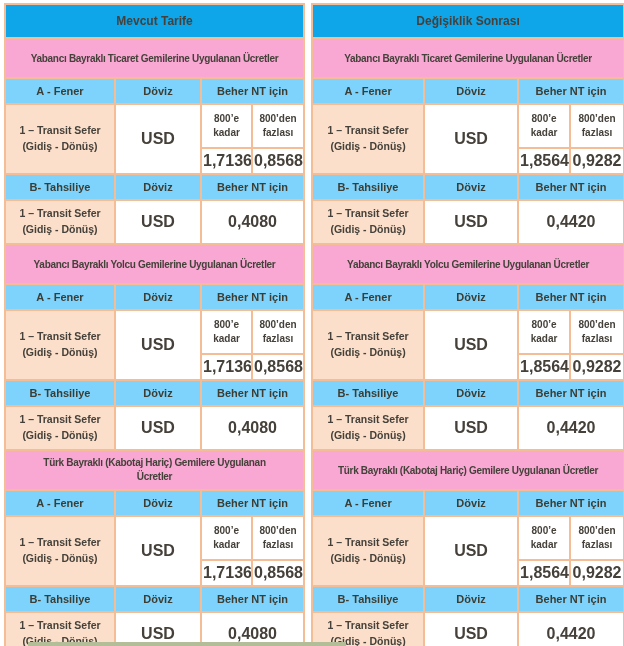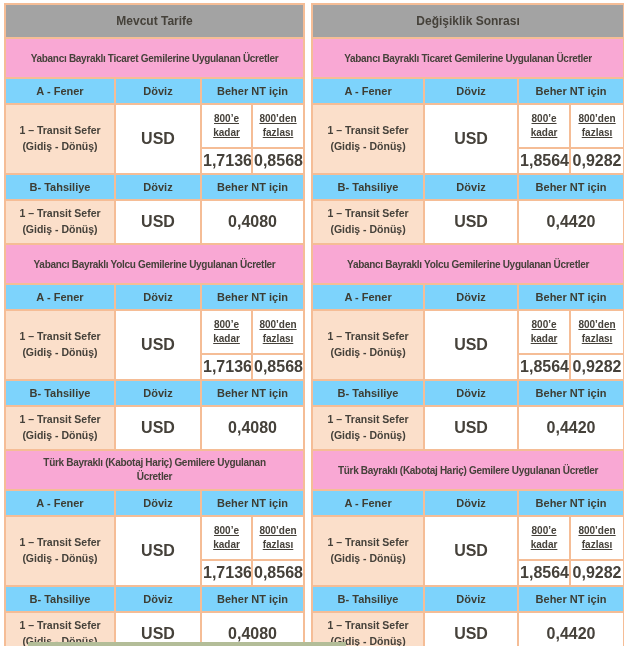--- a/index.html
+++ b/index.html
@@ -4,28 +4,28 @@
 <style>
   html,body{margin:0;padding:0;background:#ffffff;}
   .page{position:relative;width:624px;height:646px;overflow:hidden;background:#ffffff;
         font-family:"Liberation Sans",sans-serif;}
   .tables{display:flex;gap:6px;padding:3px 2px 0 4px;align-items:flex-start;}
   table.t{border-collapse:collapse;table-layout:fixed;height:637px;}
   table.t-left{width:299px;}
   table.t-right{width:312px;}
   .t td,.t th{border:2px solid #f5bd96;text-align:center;vertical-align:middle;
               color:#45413a;font-weight:bold;overflow:hidden;}
-  .title{background:#a3a3a3;color:#bf3130;font-size:12px;height:30px;margin-left:34px;}
+  .title{background:#0ea5e9;color:#bf3130;font-size:12px;height:30px;margin-left:34px;}
   .section{background:#f9a8d4;color:#d2302c;font-size:10px;letter-spacing:-0.3px;height:34px;padding:2px 3px;}
   .nw{white-space:nowrap;}
   .two-line{padding:2px 22px;line-height:1.45;}
   th.g{background:#7dd3fc;color:#3d3d33;font-size:11px;height:22px;}
   td.lbl{background:#fbdfca;font-size:10.5px;line-height:1.5;padding:2px 6px;margin-left:39px;}
   td.w{background:#ffffff;font-size:16px;}
-  td.sub{height:38px;line-height:1.4;font-size:10px;padding:2px 2px;text-decoration:underline;}
+  td.sub{height:38px;line-height:1.4;font-size:10px;padding:2px 2px;}
   td.val{height:22px;}
   tr.r-b td{height:38px;}
   .cutoff-strip{position:absolute;left:28px;bottom:0;width:318px;height:4px;background:#b3bd98;}
 </style>
 </head>
 <body>
 
 <div class="page">
   <div class="tables">
 

